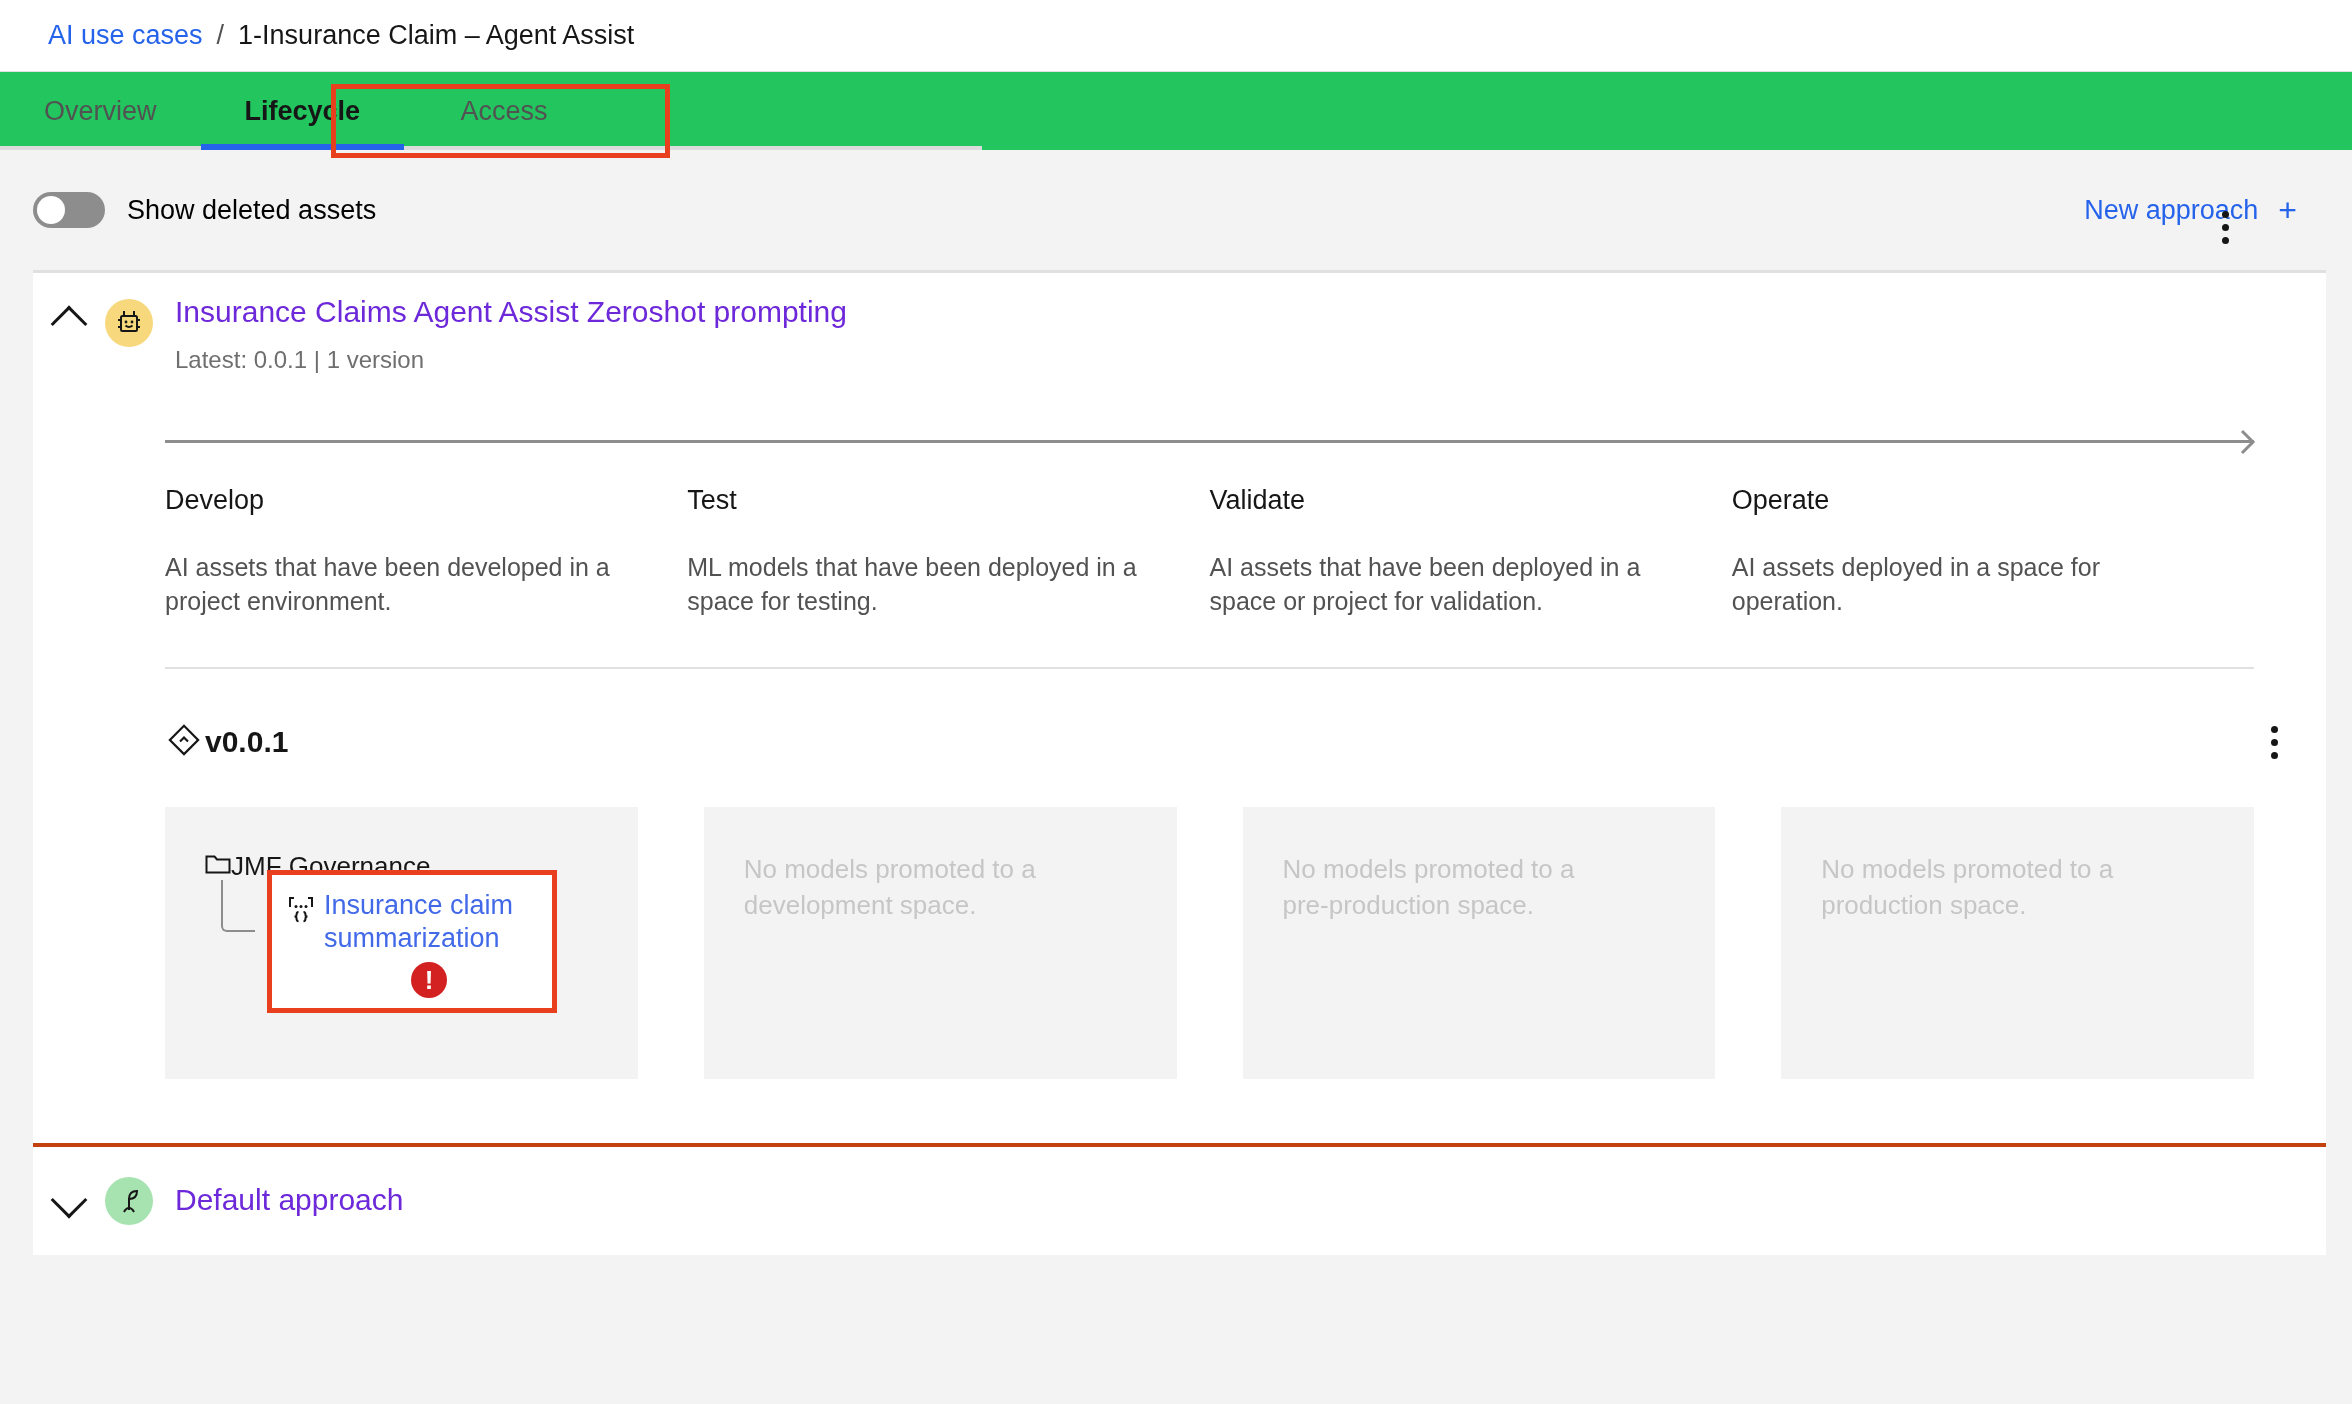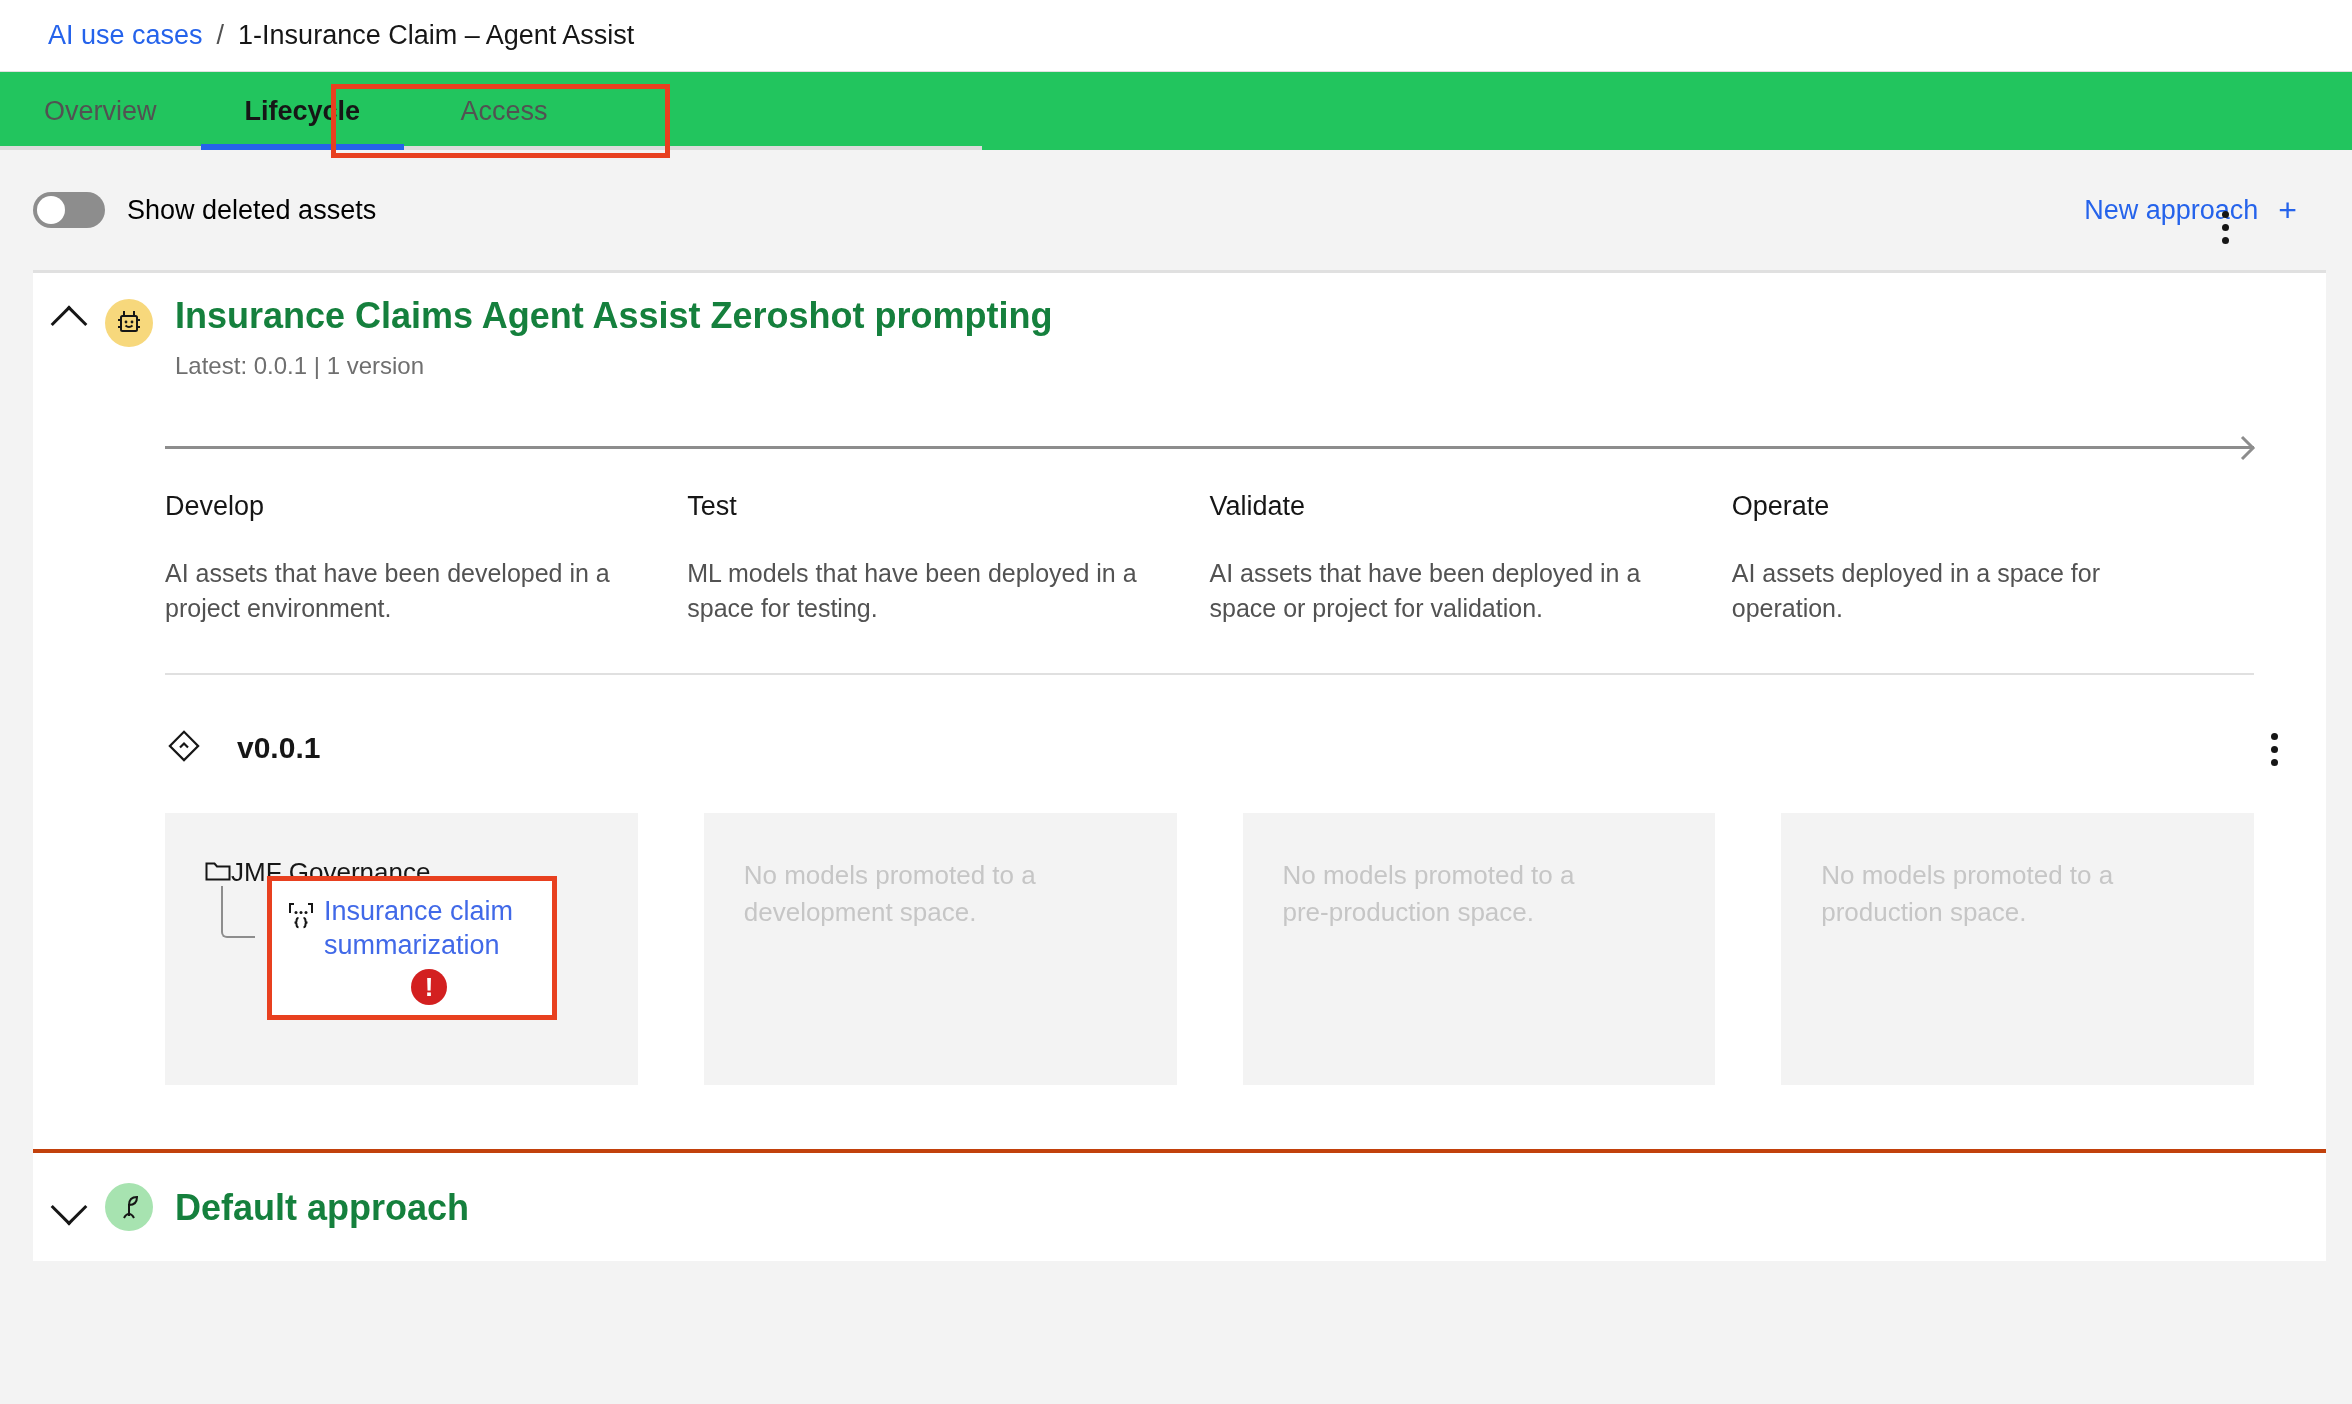--- a/index.html
+++ b/index.html
@@ -172,23 +172,23 @@
     display: flex;
     align-items: center;
     justify-content: center;
     flex: none;
     margin-top: 4px;
   }
   .avatar.bot { background: #f7d87c; }
   .avatar.sprout { background: #a7e3b0; }
   .approach-titles { margin-left: 22px; }
   .approach-name {
-    font-size: 36px;
-    font-weight: 700;
-    color: #15803d;
+    font-size: 30px;
+    font-weight: 400;
+    color: #6d28d9;
     line-height: 1.15;
   }
   .approach-meta {
     font-size: 24px;
     color: #6f6f6f;
     margin-top: 16px;
   }
   .overflow-btn {
     width: 44px; height: 44px;
     display: flex;
@@ -248,21 +248,21 @@
   .version-row {
     display: flex;
     align-items: center;
     margin-top: 52px;
     position: relative;
   }
   .version-label {
     font-size: 30px;
     font-weight: 700;
     color: #161616;
-    margin-left: 34px;
+    margin-left: 2px;
   }
   .ver-overflow {
     position: absolute;
     right: -42px;
     top: 0;
   }
 
   .cards {
     display: flex;
     gap: 66px;

